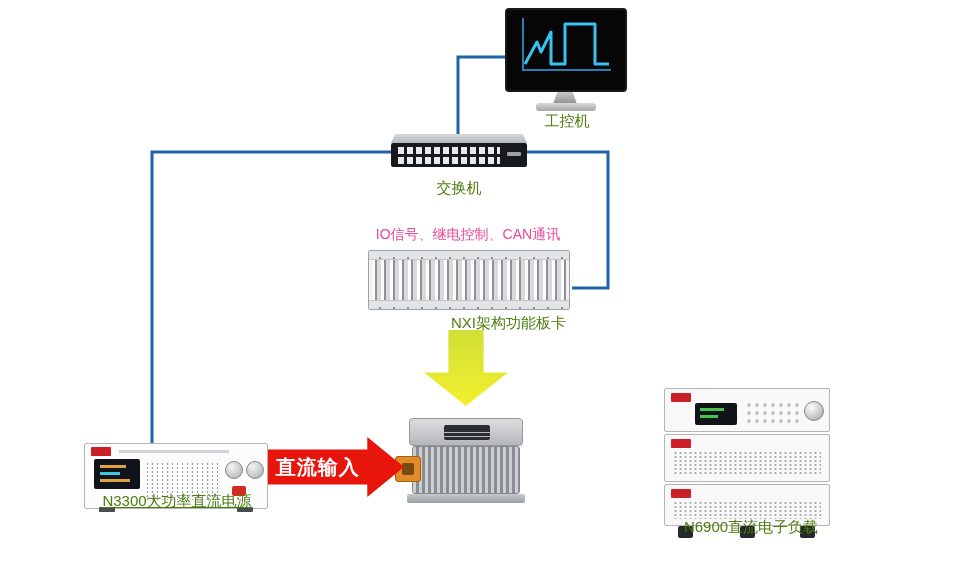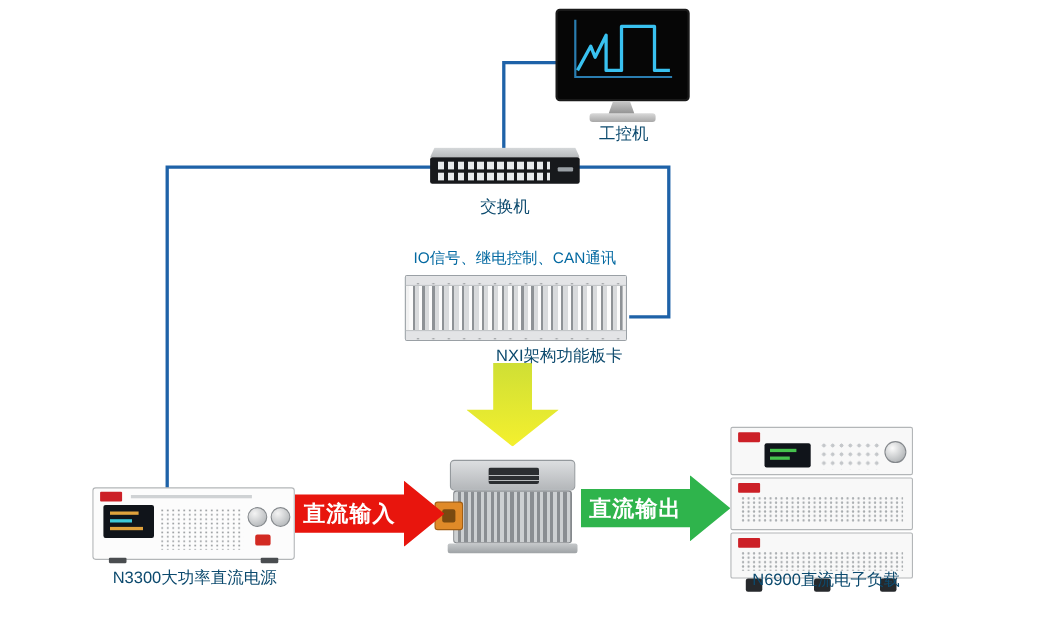--- a/index.html
+++ b/index.html
@@ -1,22 +1,22 @@
 <!DOCTYPE html>
 <html><head>
 <meta charset="utf-8">
 <style>
   html,body{margin:0;padding:0;background:#fff;}
   body{font-family:"Liberation Sans","DejaVu Sans",sans-serif;}
   .stage{position:relative;width:957px;height:581px;background:#fff;overflow:hidden;}
   .abs{position:absolute;}
   .wires{position:absolute;left:0;top:0;z-index:1;}
   .node{position:absolute;z-index:2;}
-  .node-label{position:absolute;z-index:3;text-align:center;font-size:15px;color:#0c4a6e;}
-  .caption{position:absolute;z-index:3;text-align:center;font-size:14px;color:#0369a1;}
+  .node-label{position:absolute;z-index:3;text-align:center;font-size:15px;color:#4d7c0f;}
+  .caption{position:absolute;z-index:3;text-align:center;font-size:14px;color:#ec4899;}
 
   
   .monitor-screen{left:505px;top:8px;width:122px;height:84px;background:#060606;border-radius:4px;border:2px solid #1a1a1a;box-sizing:border-box;}
   .monitor-neck{left:553px;top:92px;width:24px;height:12px;background:linear-gradient(#c9c9c9,#8f8f8f);clip-path:polygon(18% 0,82% 0,100% 100%,0 100%);}
   .monitor-base{left:536px;top:103px;width:60px;height:8px;background:linear-gradient(#d9d9d9,#a7a7a7);border-radius:3px;}
 
   
   .switch-top{left:391px;top:134px;width:136px;height:9px;background:linear-gradient(#d6d9db,#b7babc);clip-path:polygon(3% 0,97% 0,100% 100%,0 100%);}
   .switch-front{left:391px;top:143px;width:136px;height:24px;background:#17191c;border-radius:2px;}
   .port-row{position:absolute;left:7px;width:102px;height:7px;background:repeating-linear-gradient(90deg,#e7eaec 0 6px,#17191c 6px 9px);}
@@ -129,41 +129,37 @@
       <div class="dut-conn-inner"></div>
     </div>
     <div class="dut-base"></div>
   </div>
 
   <div class="abs arrow-right arrow-red">
     <div class="shape"></div>
     <span class="txt">直流输入</span>
   </div>
 
-  <div class="abs arrow-right arrow-green">
-    <div class="shape"></div>
-    <span class="txt">直流输出</span>
-  </div>
 
   <div class="node psu">
     <div class="psu-badge"></div>
     <div class="psu-topline"></div>
     <div class="psu-display">
       <div class="psu-disp-l1"></div>
       <div class="psu-disp-l2"></div>
       <div class="psu-disp-l3"></div>
     </div>
     <div class="psu-vents"></div>
     <div class="psu-knob1"></div>
     <div class="psu-knob2"></div>
     <div class="psu-switch"></div>
     <div class="psu-foot f1"></div>
     <div class="psu-foot f2"></div>
   </div>
-  <div class="node-label" style="left:77px;top:516px;width:200px;">N3300大功率直流电源</div>
+  <div class="node-label" style="left:77px;top:492px;width:200px;text-decoration:underline;">N3300大功率直流电源</div>
 
   <div class="node load">
     <div class="load-unit lu1">
       <div class="load-badge"></div>
       <div class="load-display">
         <div class="load-disp-l1"></div>
         <div class="load-disp-l2"></div>
       </div>
       <div class="load-buttons"></div>
       <div class="load-knob"></div>

